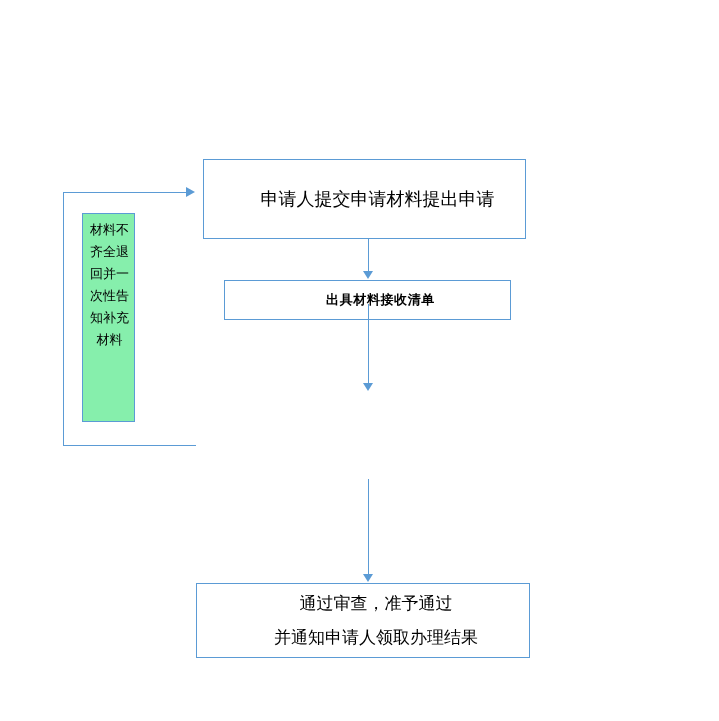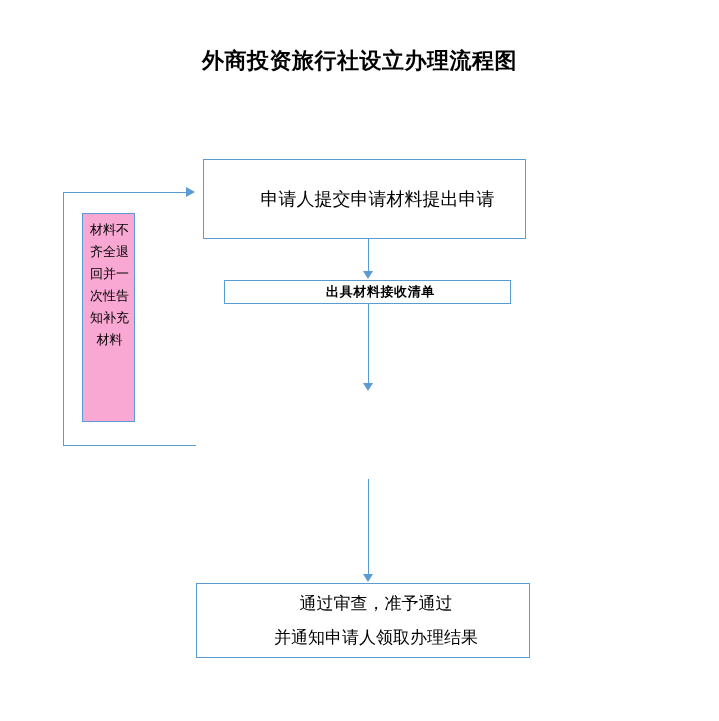--- a/index.html
+++ b/index.html
@@ -58,21 +58,21 @@
     left: 203px;
     top: 159px;
     width: 323px;
     height: 80px;
     font-size: 18px;
   }
   #box-receipt {
     left: 224px;
     top: 280px;
     width: 287px;
-    height: 24px;
+    height: 40px;
     font-size: 13px;
     font-weight: bold;
     letter-spacing: 0.6px;
   }
   #box-review {
     left: 196px;
     top: 392px;
     width: 330px;
     height: 87px;
     font-size: 17px;
@@ -89,21 +89,21 @@
 
   
   #box-return {
     position: absolute;
     left: 82px;
     top: 213px;
     width: 53px;
     height: 209px;
     box-sizing: border-box;
     border: 1px solid #5B9BD5;
-    background: #f9a8d4;
+    background: #86efac;
     overflow: hidden;
   }
   #box-return .vtext {
     position: absolute;
     left: 0;
     top: 5px;
     width: 53px;
     height: 200px;
     font-family: "Liberation Serif", "DejaVu Serif", serif;
     font-size: 13px;
@@ -157,21 +157,20 @@
   #loop-bottom { left: 63px;  top: 445px; width: 133px; }
   #loop-left   { left: 63px;  top: 192px; height: 254px; }
   #loop-top    { left: 63px;  top: 192px; width: 124px; }
   #loop-arrow  { left: 186px; top: 187px; }
 </style>
 </head>
 <body>
 
 <div id="canvas">
 
-  <div id="chart-title">外商投资旅行社设立办理流程图</div>
 
   <div id="box-apply" class="flow-box">
     <span class="line">申请人提交申请材料提出申请</span>
   </div>
 
   <div id="conn1-line" class="vline"></div>
   <div id="conn1-arrow" class="arrow-down"></div>
 
   <div id="box-receipt" class="flow-box">
     <span class="line">出具材料接收清单</span>

